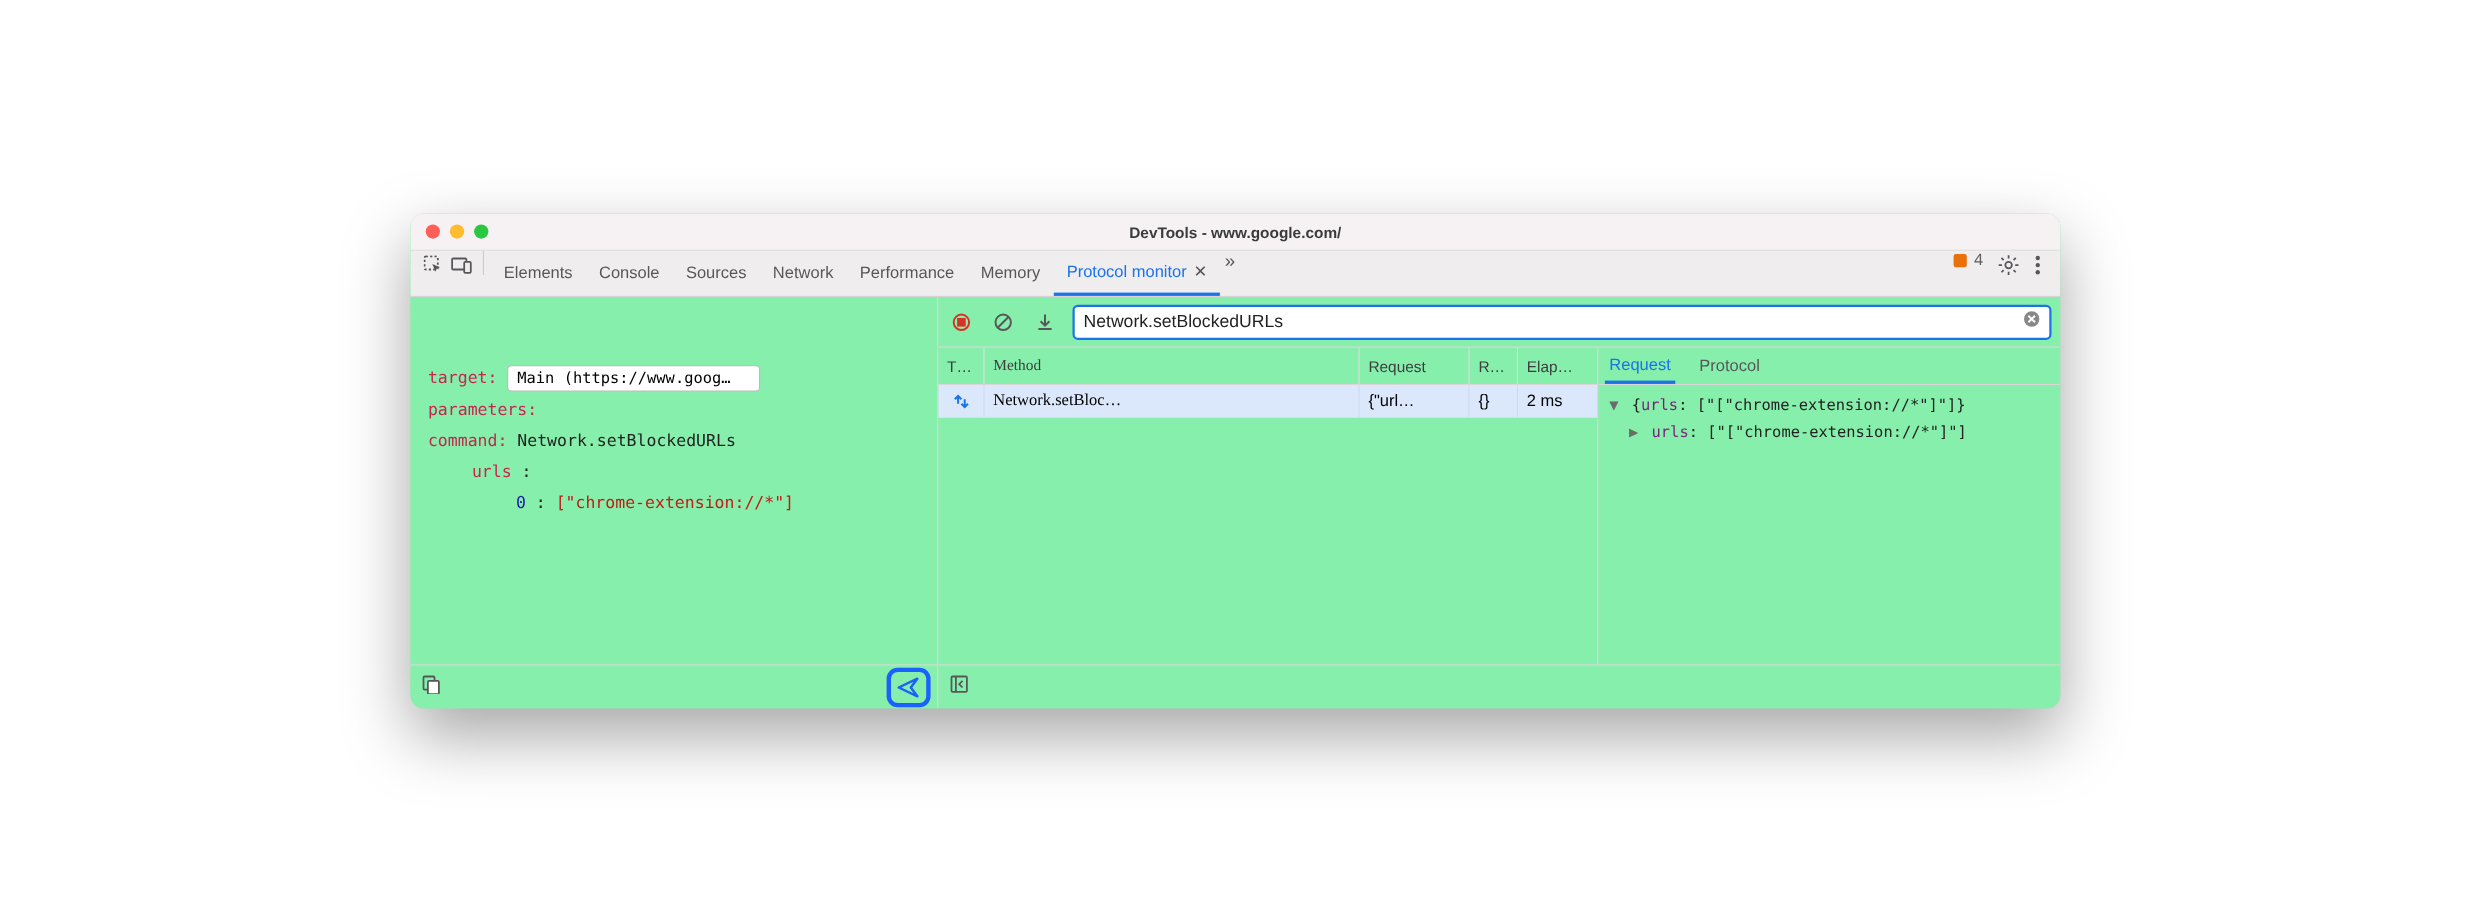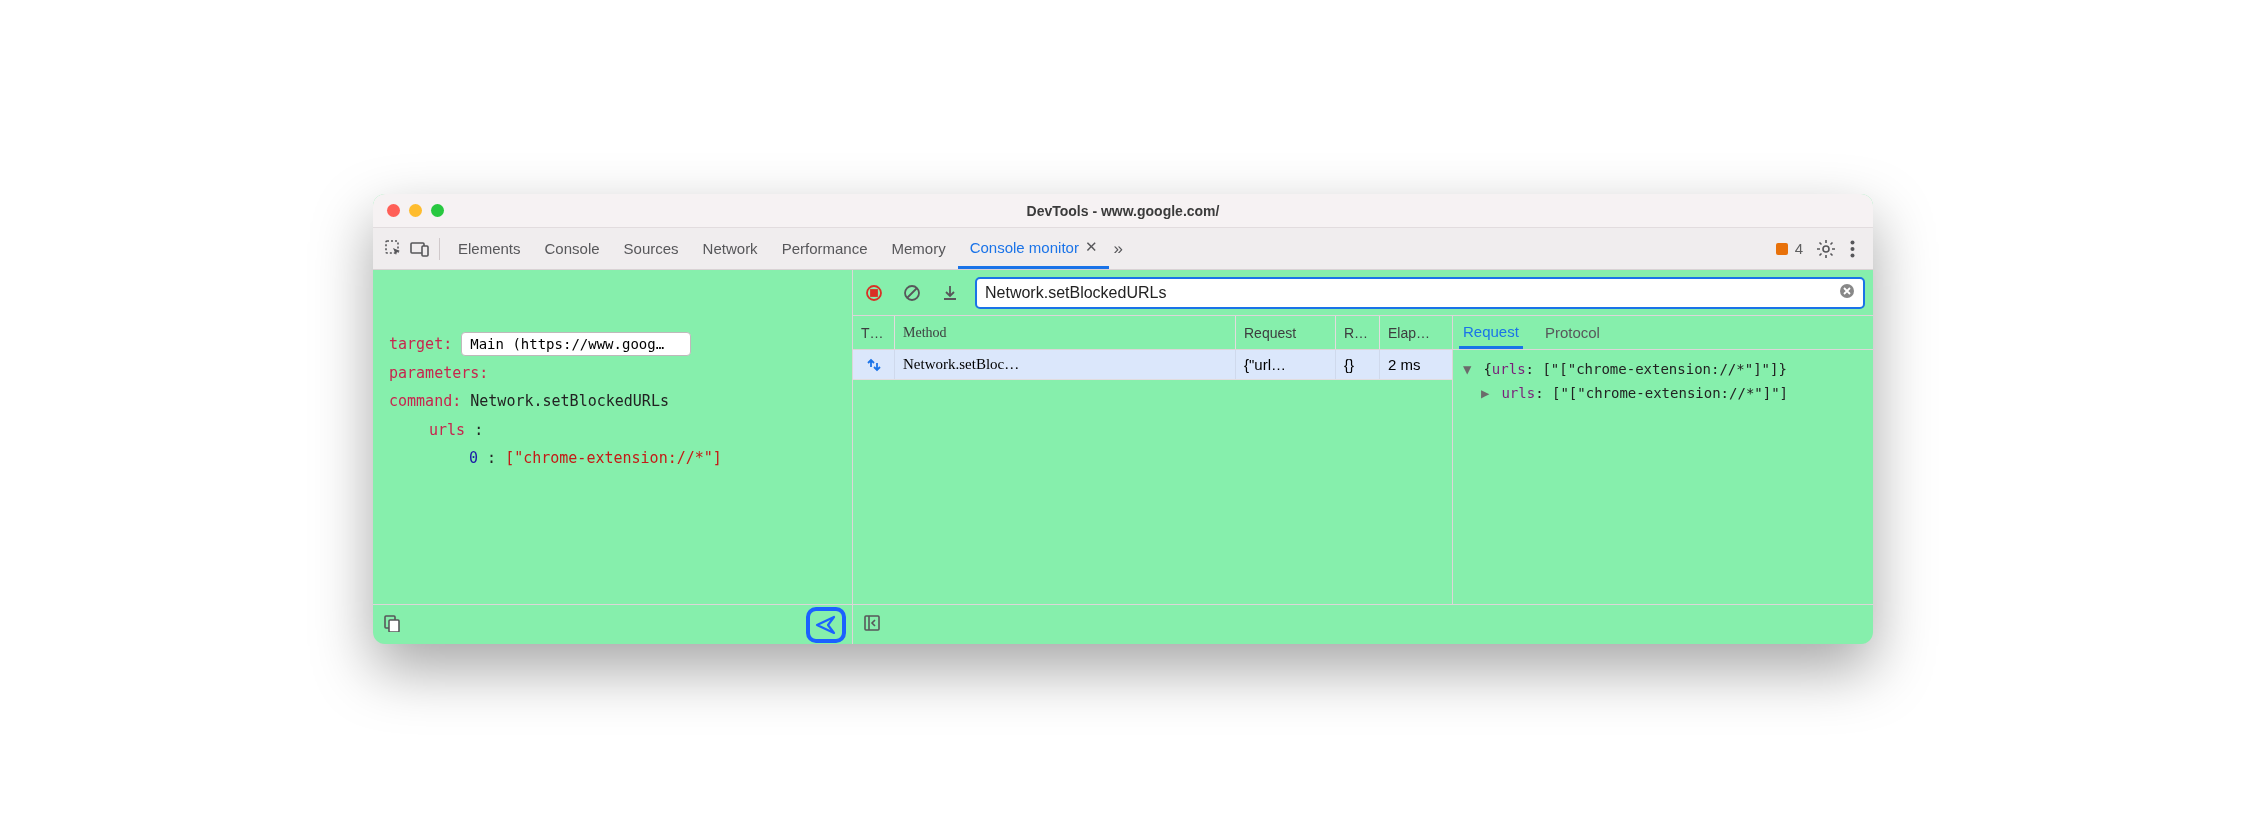--- a/index.html
+++ b/index.html
@@ -41,21 +41,21 @@
     text-align: center;
     font-size: 14px;
     color: #3b3b3b;
     font-weight: 600;
     pointer-events: none;
   }
   .tabbar {
     height: 42px;
     background: #f0edee;
     display: flex;
-    align-items: center;
+    align-items: flex-start;
     padding: 0 8px;
     gap: 0;
     border-bottom: 1px solid #d9d2d4;
     font-size: 15px;
     color: #57575a;
   }
   .tabbar .icon-btn { width: 26px; height: 26px; display:flex; align-items:center; justify-content:center; color:#57575a; }
   .tabbar .divider { width:1px; height:22px; background:#d0c9cb; margin:0 6px; }
   .tab { padding: 0 12px; height:100%; display:flex; align-items:center; cursor:default; }
   .tab.active { color:#1a73e8; border-bottom:3px solid #1a73e8; font-weight:500; }
@@ -174,21 +174,21 @@
         </svg>
     </div>
     <div class="divider"></div>
     <div class="tab">Elements</div>
     <div class="tab">Console</div>
     <div class="tab">Sources</div>
     <div class="tab">Network</div>
     <div class="tab">Performance</div>
     <div class="tab">Memory</div>
     <div class="tab active">
-      <span>Console monitor</span>
+      <span>Protocol monitor</span>
       <span class="close-x">✕</span>
     </div>
     <div class="chevrons">»</div>
     <div class="spacer"></div>
     <div class="warn-badge">
       <svg width="16" height="16" viewBox="0 0 16 16">
           <rect x="2" y="2" width="12" height="12" rx="2"></rect>
         </svg>
       <span>4</span>
     </div>

